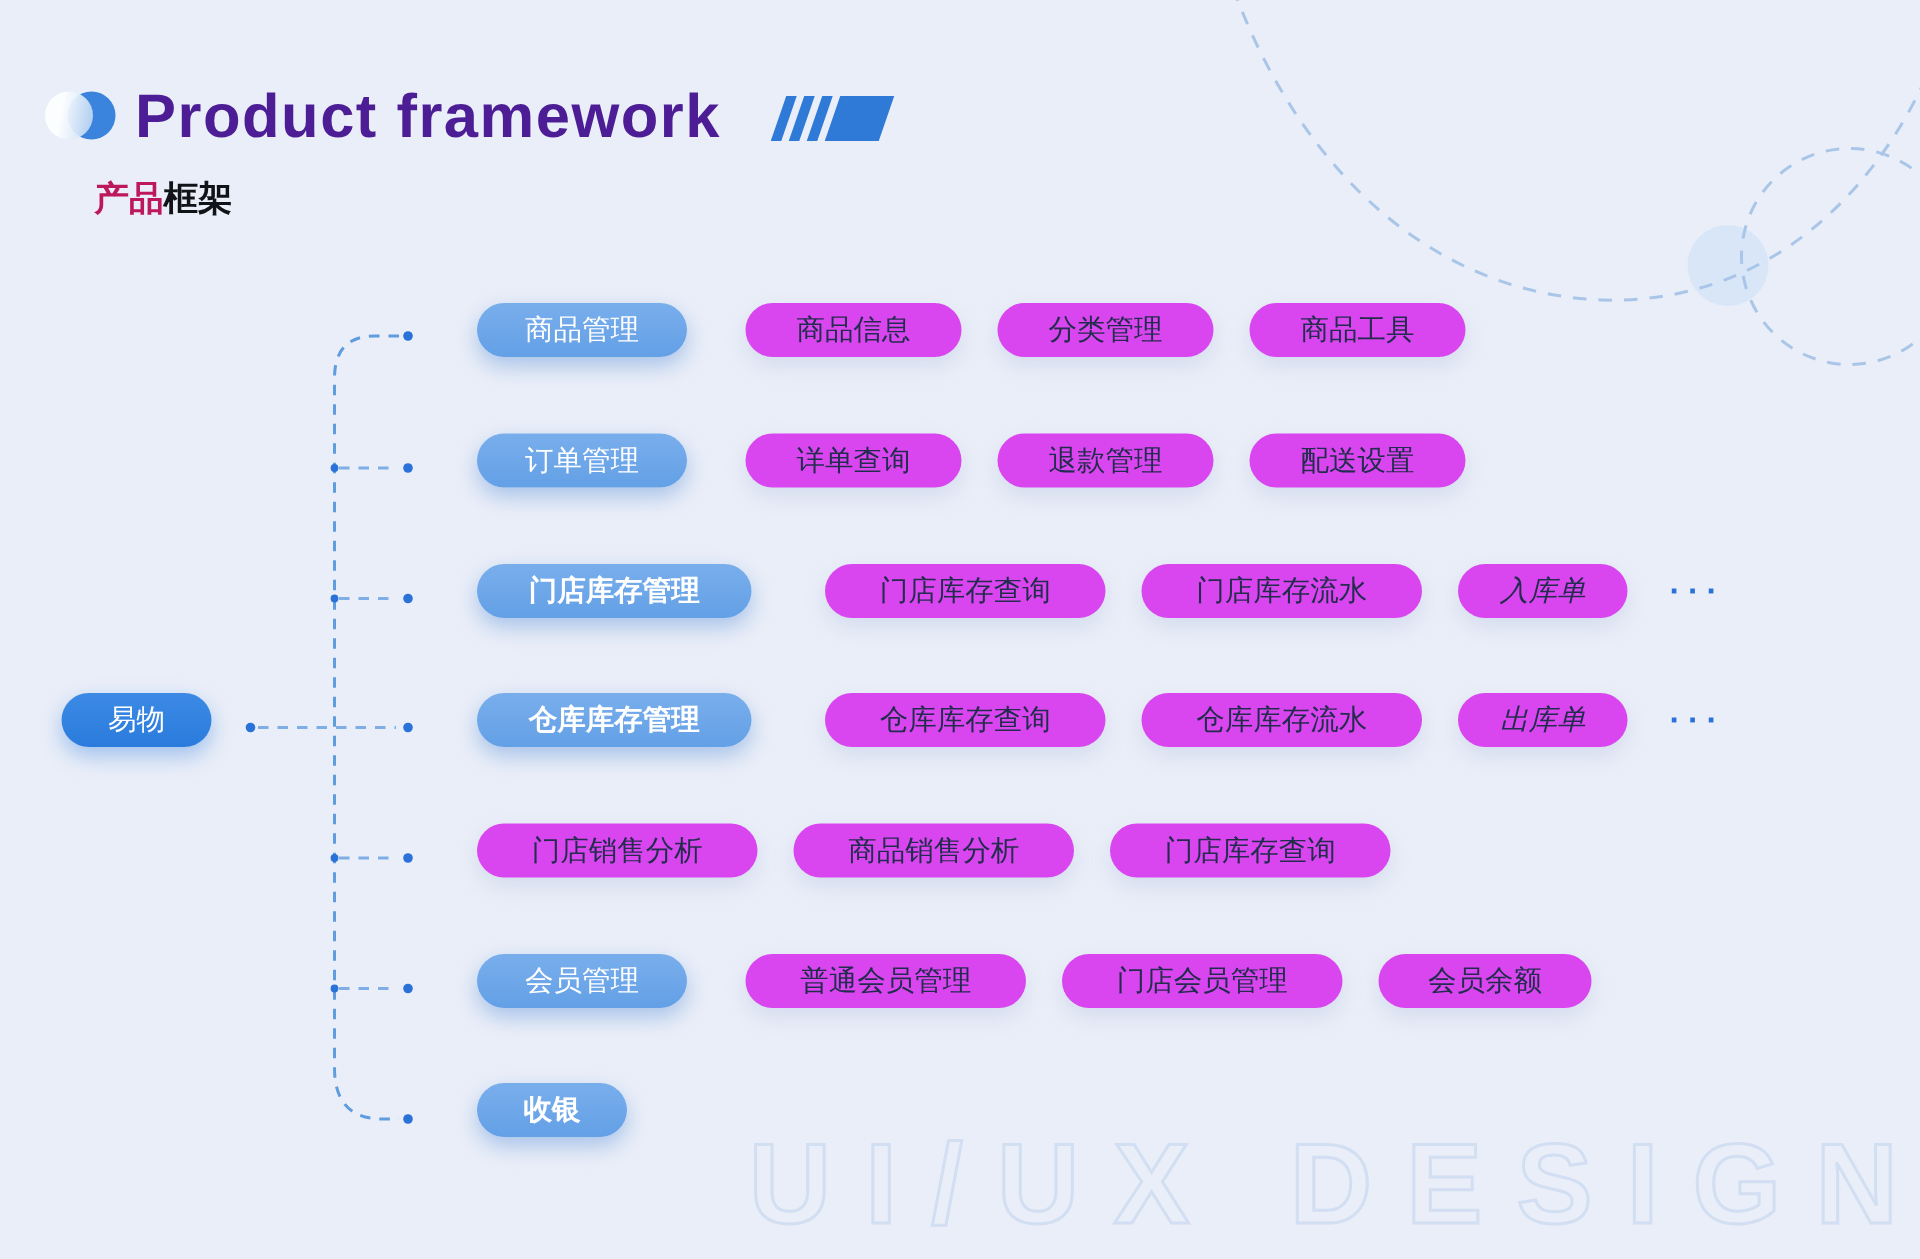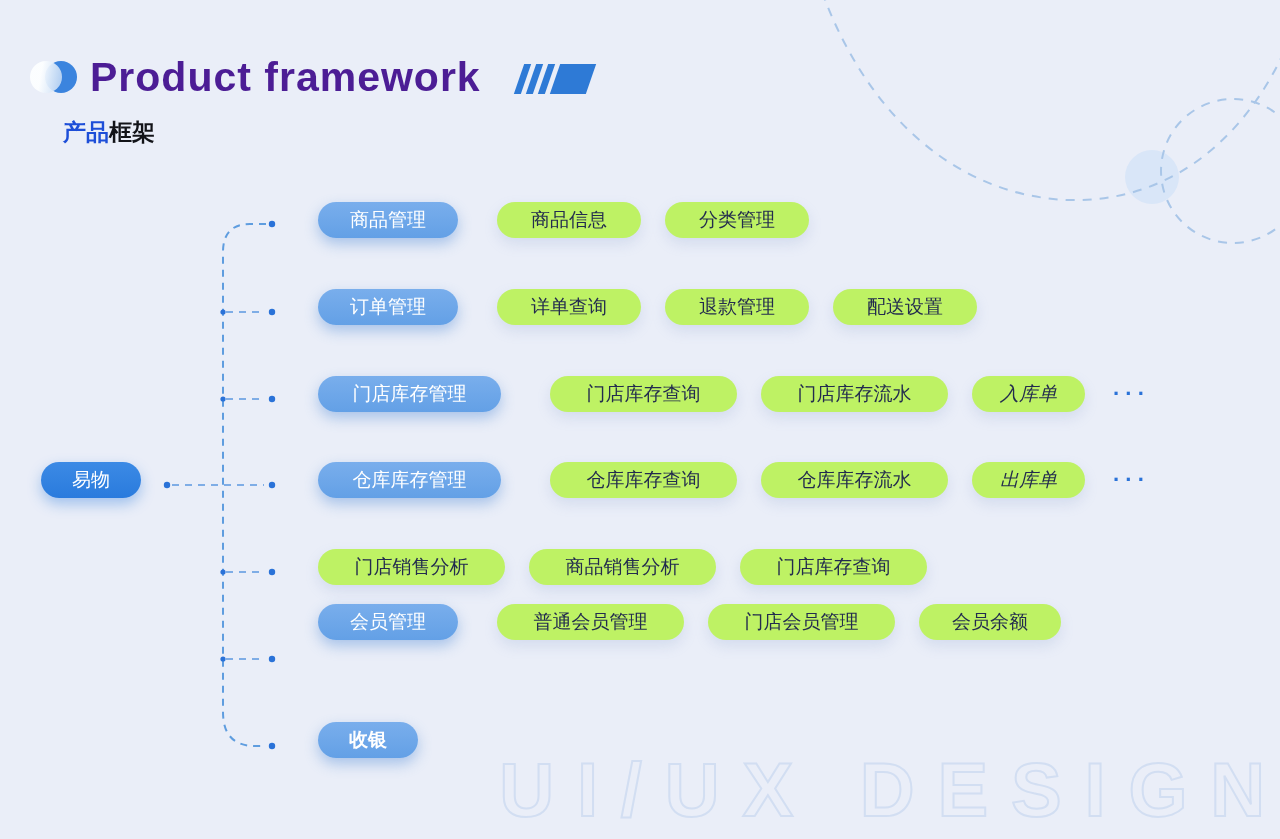--- a/index.html
+++ b/index.html
@@ -54,53 +54,53 @@
   .slashes-icon i {
     display:block; height:30px; background:#2e7ad6;
     transform:skewX(-19deg);
   }
   .slashes-icon i.thin  { width:7px;  }
   .slashes-icon i.thick { width:36px; }
   .subtitle {
     position:absolute; left:63px; top:117px; z-index:2;
     font-size:23px; font-weight:bold; color:#121318;
   }
-  .subtitle .hl { color:#1d4ed8; }
+  .subtitle .hl { color:#be185d; }
 
   
   .pill {
     height:36px; border-radius:23px;
     display:flex; align-items:center; justify-content:center;
     font-size:19px; white-space:nowrap; flex:none;
     z-index:2;
   }
   .pill.blue {
     background:linear-gradient(180deg,#79aeec,#63a0e6);
     color:#ffffff;
     box-shadow:0 6px 14px rgba(86,141,216,0.45);
   }
   .pill.root {
     background:linear-gradient(180deg,#3c8ae5,#2a7bdd);
     color:#ffffff;
     box-shadow:0 6px 14px rgba(47,124,219,0.40);
     position:absolute; left:41px; top:462px; width:100px;
   }
   .pill.white {
-    background:#bef264;
+    background:#d946ef;
     color:#232c4e;
     box-shadow:0 6px 14px rgba(125,150,200,0.20);
   }
 
   .row {
     position:absolute; left:318px;
     display:flex; align-items:center; gap:24px;
     z-index:2;
   }
   .gap-narrow { margin-right:15px; } 
-  .gap-wide   { margin-right:25px; } 
+  .gap-wide   { margin-right:25px;font-weight:bold; } 
 
   .w100 { width:100px;font-weight:bold; } .w140 { width:140px; } .w183 { width:183px; }
   .w113 { width:113px;font-style:italic; } .w142 { width:142px; } .w144 { width:144px; }
   .w187 { width:187px; }
 
   .more {
     color:#2a72d8; font-size:22px; font-weight:bold;
     letter-spacing:5px; margin-left:4px;
   }
 </style>
@@ -156,20 +156,21 @@
 <div class="subtitle">
   <span class="hl">产品</span><span>框架</span>
 </div>
 
 <div class="pill root">易物</div>
 
 <div class="row" style="top:202px">
   <div class="pill blue w140 gap-narrow">商品管理</div>
   <div class="pill white w144">商品信息</div>
   <div class="pill white w144">分类管理</div>
+  <div class="pill white w144">商品工具</div>
 </div>
 
 <div class="row" style="top:289px">
   <div class="pill blue w140 gap-narrow">订单管理</div>
   <div class="pill white w144">详单查询</div>
   <div class="pill white w144">退款管理</div>
   <div class="pill white w144">配送设置</div>
 </div>
 
 <div class="row" style="top:376px">
@@ -187,21 +188,21 @@
   <div class="pill white w113">出库单</div>
   <div class="more">···</div>
 </div>
 
 <div class="row" style="top:549px">
   <div class="pill white w187">门店销售分析</div>
   <div class="pill white w187">商品销售分析</div>
   <div class="pill white w187">门店库存查询</div>
 </div>
 
-<div class="row" style="top:604px">
+<div class="row" style="top:636px">
   <div class="pill blue w140 gap-narrow">会员管理</div>
   <div class="pill white w187">普通会员管理</div>
   <div class="pill white w187">门店会员管理</div>
   <div class="pill white w142">会员余额</div>
 </div>
 
 <div class="row" style="top:722px">
   <div class="pill blue w100">收银</div>
 </div>
 

